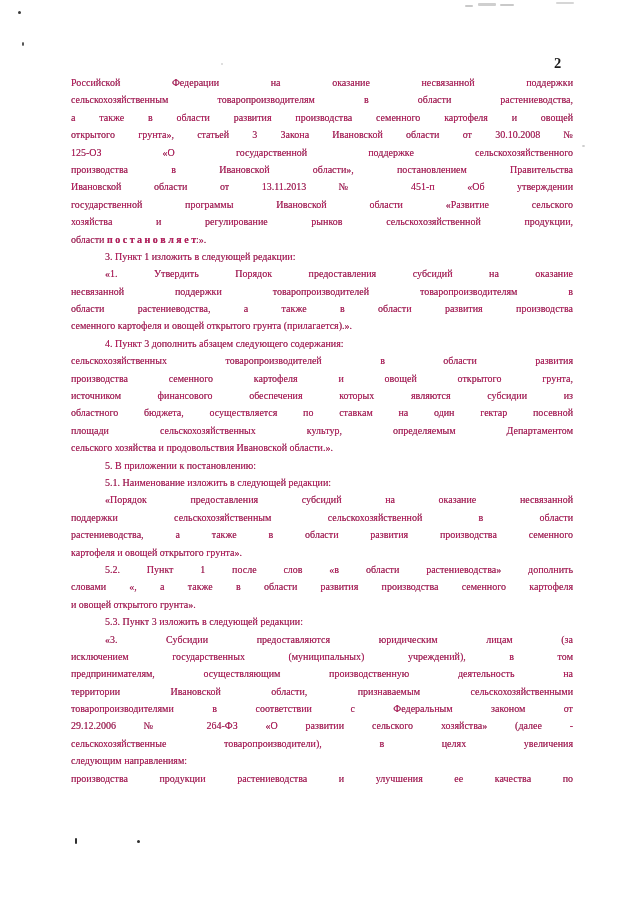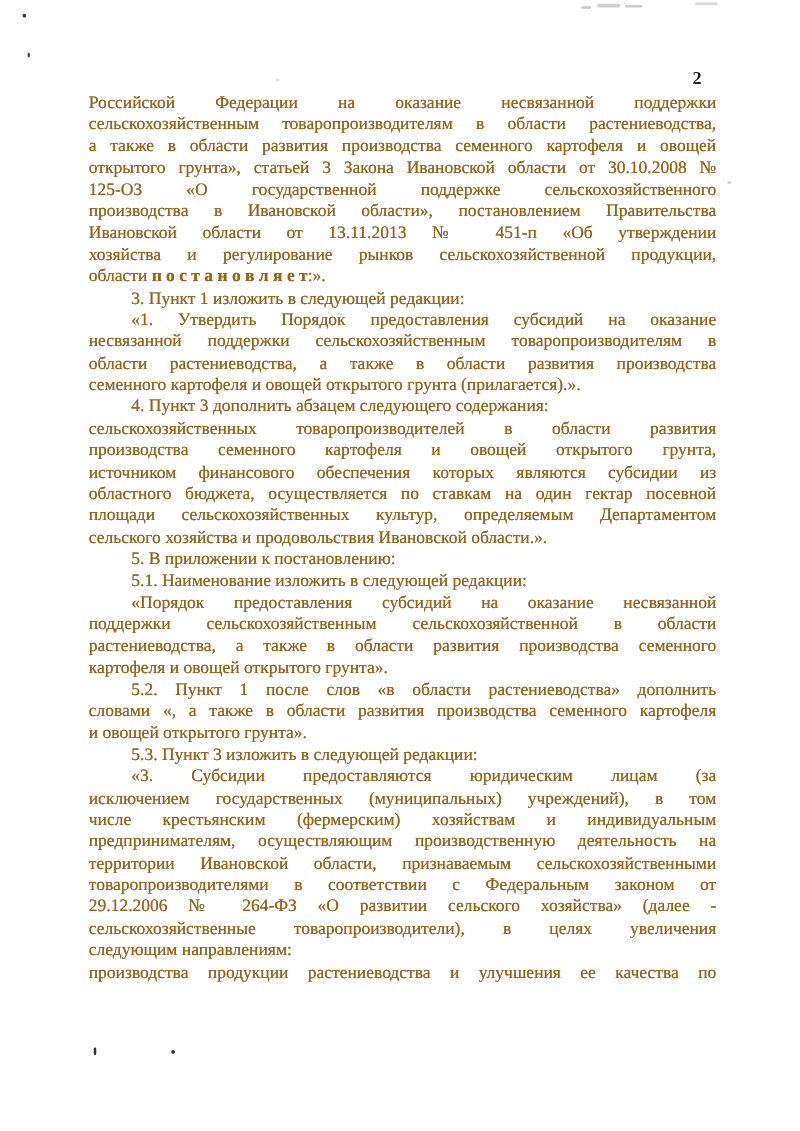--- a/index.html
+++ b/index.html
@@ -27,23 +27,23 @@
     font-size: 14.5px;
     font-weight: bold;
     color: #1d1d1d;
     text-align: left;
   }
   .text-block {
     position: absolute;
     left: 71px;
     top: 74px;
     width: 502px;
-    font-size: 14px;
+    font-size: 10px;
     line-height: 17.4px;
-    color: #a16207;
+    color: #be185d;
     text-shadow: 0 0 0.4px rgba(20,20,20,0.6);
   }
   .para { margin: 0; padding: 0; }
   .line {
     height: 17.4px;
     white-space: nowrap;
     overflow: visible;
   }
   .jl { text-align: justify; text-align-last: justify; }
   .ll { text-align: center;    text-align-last: left; }
@@ -64,29 +64,30 @@
 
   <div class="text-block">
       <div class="para">
         <div class="line jl">Российской Федерации на оказание несвязанной поддержки</div>
         <div class="line jl">сельскохозяйственным товаропроизводителям в области растениеводства,</div>
         <div class="line jl">а также в области развития производства семенного картофеля и овощей</div>
         <div class="line jl">открытого грунта», статьей 3 Закона Ивановской области от 30.10.2008 №</div>
         <div class="line jl">125-ОЗ «О государственной поддержке сельскохозяйственного</div>
         <div class="line jl">производства в Ивановской области», постановлением Правительства</div>
         <div class="line jl">Ивановской области от 13.11.2013 № 451-п «Об утверждении</div>
+        <div class="line jl">государственной программы Ивановской области «Развитие сельского</div>
         <div class="line jl">хозяйства и регулирование рынков сельскохозяйственной продукции,</div>
         <div class="line ll"><span>области </span><span class="bold-spaced">п о с т а н о в л я е т</span><span>:».</span></div>
       </div>
       <div class="para">
         <div class="line ll ind">3. Пункт 1 изложить в следующей редакции:</div>
       </div>
       <div class="para">
         <div class="line jl ind">«1. Утвердить Порядок предоставления субсидий на оказание</div>
-        <div class="line jl">несвязанной поддержки сельскохозяйственным товаропроизводителям в</div>
+        <div class="line jl">несвязанной поддержки товаропроизводителей товаропроизводителям в</div>
         <div class="line jl">области растениеводства, а также в области развития производства</div>
         <div class="line ll">семенного картофеля и овощей открытого грунта (прилагается).».</div>
       </div>
       <div class="para">
         <div class="line ll ind">4. Пункт 3 дополнить абзацем следующего содержания:</div>
       </div>
       <div class="para">
         <div class="line jl">сельскохозяйственных товаропроизводителей в области развития</div>
         <div class="line jl">производства семенного картофеля и овощей открытого грунта,</div>
         <div class="line jl">источником финансового обеспечения которых являются субсидии из</div>
@@ -110,21 +111,20 @@
         <div class="line jl ind">5.2. Пункт 1 после слов «в области растениеводства» дополнить</div>
         <div class="line jl">словами «, а также в области развития производства семенного картофеля</div>
         <div class="line ll">и овощей открытого грунта».</div>
       </div>
       <div class="para">
         <div class="line ll ind">5.3. Пункт 3 изложить в следующей редакции:</div>
       </div>
       <div class="para">
         <div class="line jl ind">«3. Субсидии предоставляются юридическим лицам (за</div>
         <div class="line jl">исключением государственных (муниципальных) учреждений), в том</div>
-        <div class="line jl">числе крестьянским (фермерским) хозяйствам и индивидуальным</div>
         <div class="line jl">предпринимателям, осуществляющим производственную деятельность на</div>
         <div class="line jl">территории Ивановской области, признаваемым сельскохозяйственными</div>
         <div class="line jl">товаропроизводителями в соответствии с Федеральным законом от</div>
         <div class="line jl">29.12.2006 № 264-ФЗ «О развитии сельского хозяйства» (далее -</div>
         <div class="line jl">сельскохозяйственные товаропроизводители), в целях увеличения</div>
         <div class="line ll">следующим направлениям:</div>
         <div class="line jl">производства продукции растениеводства и улучшения ее качества по</div>
       </div>
     </div>
 

